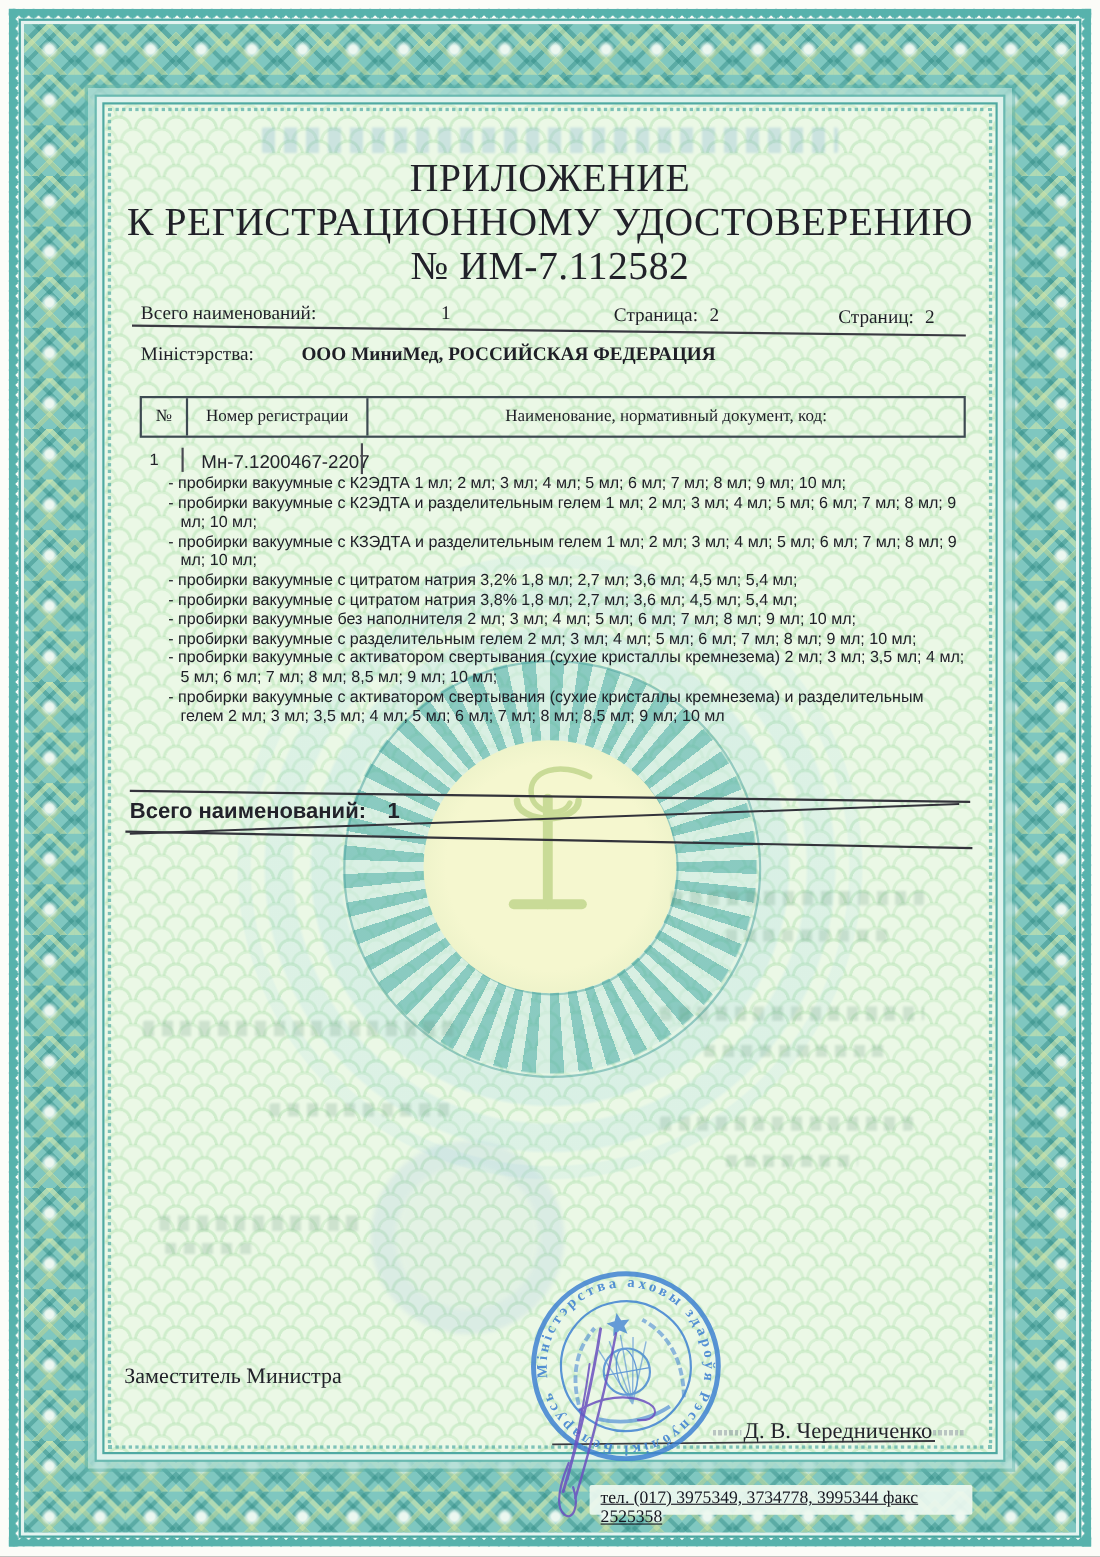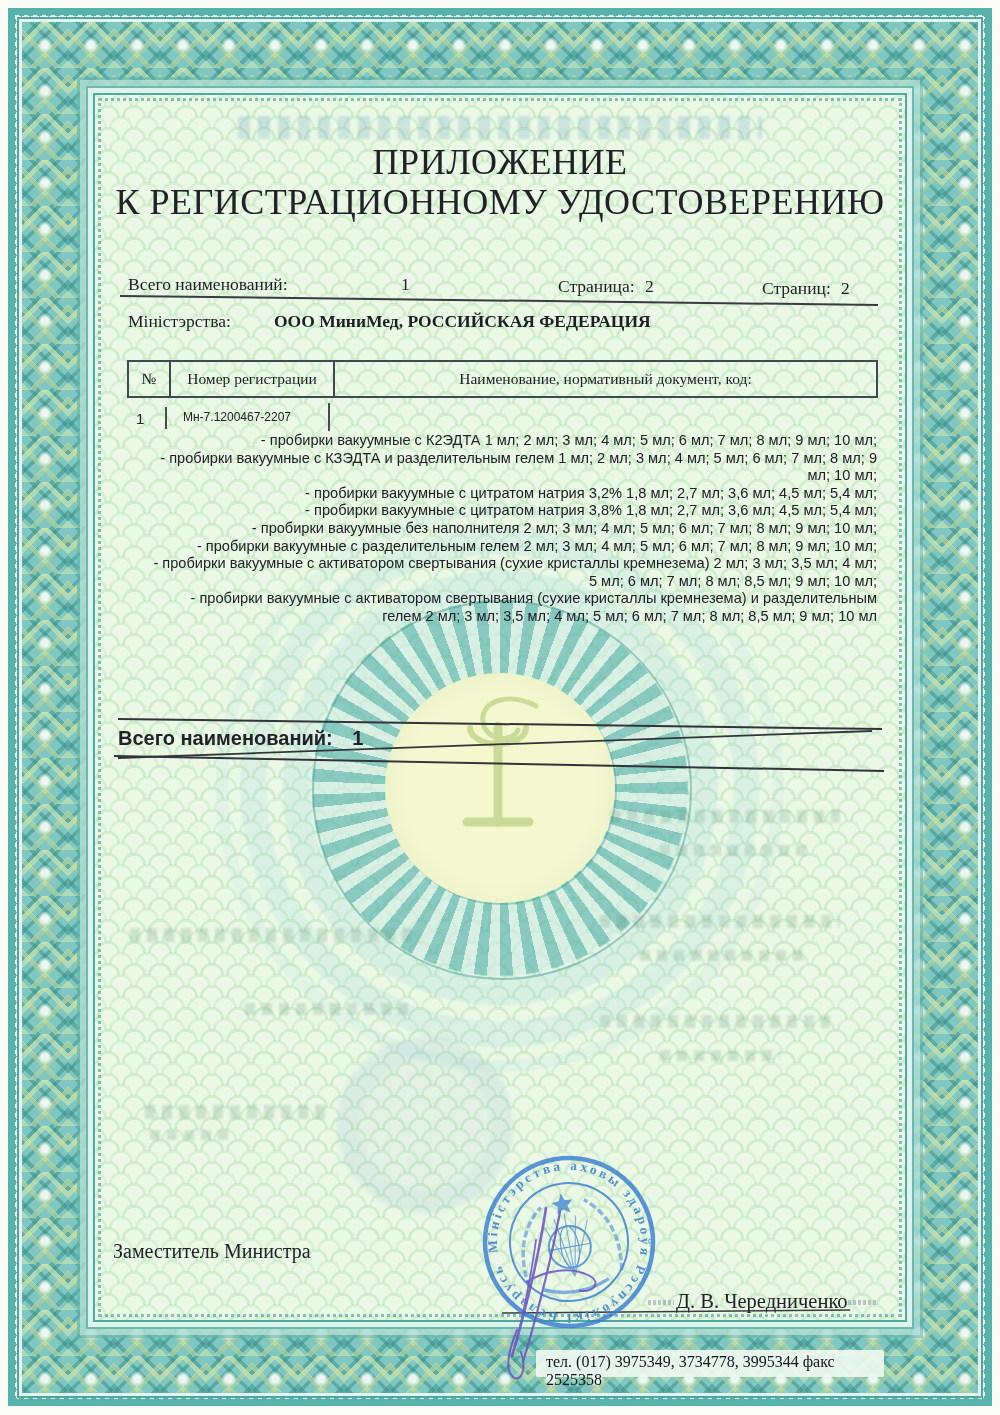--- a/index.html
+++ b/index.html
@@ -74,29 +74,29 @@
   .thead{left:127px;top:360px;width:747px;height:34px;z-index:2;border:2px solid #3e4a52;
     display:flex;font-size:15.5px;color:#1d1d25;}
   .thead .c{display:flex;align-items:center;justify-content:center;}
   .thead .c1{width:40px;border-right:2px solid #3e4a52;}
   .thead .c2{width:162px;border-right:2px solid #3e4a52;}
   .thead .c3{flex:1;}
 
   .tick{position:absolute;width:1.5px;background:#4a4a52;z-index:2;}
 
   .items{left:153px;top:432px;width:724px;z-index:2;font-family:"Liberation Sans",sans-serif;
-    font-size:14.6px;line-height:17.6px;color:#202028;text-align:right;}
+    font-size:14.6px;line-height:17.6px;color:#202028;}
   .items .it{padding-left:11px;text-indent:-11px;}
 
   .svgoverlay{position:absolute;left:0;top:0;width:1000px;height:1415px;z-index:3;pointer-events:none;}
   .stampwrap{left:474px;top:1147px;width:190px;height:190px;z-index:3;transform:rotate(-10deg);opacity:.9;}
   .sigwrap{z-index:4;}
   .phonestrip{left:536px;top:1350px;width:348px;height:27px;z-index:3;
     background:rgba(238,249,240,.92);border-radius:2px;}
-  .phonestrip span{display:block;padding:3px 0 0 10px;font-size:16px;color:#15151f;}
+  .phonestrip span{display:block;padding:3px 0 0 10px;font-size:16px;color:#15151f;text-decoration:underline;}
 </style>
 </head>
 <body>
 
 <div class="page">
 
   <div class="tooth t"></div>
   <div class="tooth b"></div>
   <div class="tooth l"></div>
   <div class="tooth r"></div>
@@ -126,44 +126,46 @@
   <div class="ghost" style="left:600px;top:1015px;width:230px;height:13px;"></div>
   <div class="ghost" style="left:660px;top:1050px;width:120px;height:11px;"></div>
   <div class="ghost" style="left:130px;top:928px;width:290px;height:14px;"></div>
   <div class="ghost" style="left:245px;top:1003px;width:165px;height:12px;"></div>
   <div class="ghost" style="left:145px;top:1105px;width:185px;height:14px;"></div>
   <div class="ghost" style="left:150px;top:1130px;width:80px;height:10px;"></div>
   <div class="abs ghoststamp"></div>
 
   <div class="abs titleblock" style="top:182px;">К РЕГИСТРАЦИОННОМУ УДОСТОВЕРЕНИЮ</div>
   <div class="abs titleblock" style="top:142px;">ПРИЛОЖЕНИЕ</div>
+  <div class="abs titleblock" style="top:222px;">№  ИМ-7.112582</div>
 
   <div class="abs lbl" style="left:128px;top:274px;">Всего наименований:</div>
   <div class="abs lbl" style="left:401px;top:274px;">1</div>
   <div class="abs lbl" style="left:558px;top:276px;">Страница:</div>
   <div class="abs lbl" style="left:645px;top:276px;">2</div>
   <div class="abs lbl" style="left:762px;top:278px;">Страниц:</div>
   <div class="abs lbl" style="left:841px;top:278px;">2</div>
 
   <div class="abs lbl" style="left:128px;top:311px;">Міністэрства:</div>
   <div class="abs lbl bold" style="left:274px;top:311px;">ООО МиниМед, РОССИЙСКАЯ ФЕДЕРАЦИЯ</div>
 
   <div class="abs thead">
     <div class="c c1">№</div>
     <div class="c c2">Номер регистрации</div>
     <div class="c c3">Наименование, нормативный документ, код:</div>
   </div>
 
   <div class="abs sans" style="left:136px;top:410px;font-size:15px;z-index:2;">1</div>
   <div class="tick" style="left:165px;top:407px;height:22px;"></div>
-  <div class="abs sans" style="left:183px;top:410px;font-size:12px;z-index:2;">Мн-7.1200467-2207</div>
+  <div class="abs sans" style="left:183px;top:410px;font-size:17px;z-index:2;">Мн-7.1200467-2207</div>
   <div class="tick" style="left:328px;top:403px;height:28px;"></div>
 
   <div class="abs items">
     <div class="it">- пробирки вакуумные с К2ЭДТА 1 мл; 2 мл; 3 мл; 4 мл; 5 мл; 6 мл; 7 мл; 8 мл; 9 мл; 10 мл;</div>
+    <div class="it">- пробирки вакуумные с К2ЭДТА и разделительным гелем 1 мл; 2 мл; 3 мл; 4 мл; 5 мл; 6 мл; 7 мл; 8 мл; 9 мл; 10 мл;</div>
     <div class="it">- пробирки вакуумные с КЗЭДТА и разделительным гелем 1 мл; 2 мл; 3 мл; 4 мл; 5 мл; 6 мл; 7 мл; 8 мл; 9 мл; 10 мл;</div>
     <div class="it">- пробирки вакуумные с цитратом натрия 3,2% 1,8 мл; 2,7 мл; 3,6 мл; 4,5 мл; 5,4 мл;</div>
     <div class="it">- пробирки вакуумные с цитратом натрия 3,8% 1,8 мл; 2,7 мл; 3,6 мл; 4,5 мл; 5,4 мл;</div>
     <div class="it">- пробирки вакуумные без наполнителя 2 мл; 3 мл; 4 мл; 5 мл; 6 мл; 7 мл; 8 мл; 9 мл; 10 мл;</div>
     <div class="it">- пробирки вакуумные с разделительным гелем 2 мл; 3 мл; 4 мл; 5 мл; 6 мл; 7 мл; 8 мл; 9 мл; 10 мл;</div>
     <div class="it">- пробирки вакуумные с активатором свертывания (сухие кристаллы кремнезема) 2 мл; 3 мл; 3,5 мл; 4 мл; 5 мл; 6 мл; 7 мл; 8 мл; 8,5 мл; 9 мл; 10 мл;</div>
     <div class="it">- пробирки вакуумные с активатором свертывания (сухие кристаллы кремнезема) и разделительным гелем 2 мл; 3 мл; 3,5 мл; 4 мл; 5 мл; 6 мл; 7 мл; 8 мл; 8,5 мл; 9 мл; 10 мл</div>
   </div>
 
   <div class="abs sans bold" style="left:118px;top:727px;font-size:20px;z-index:2;">

